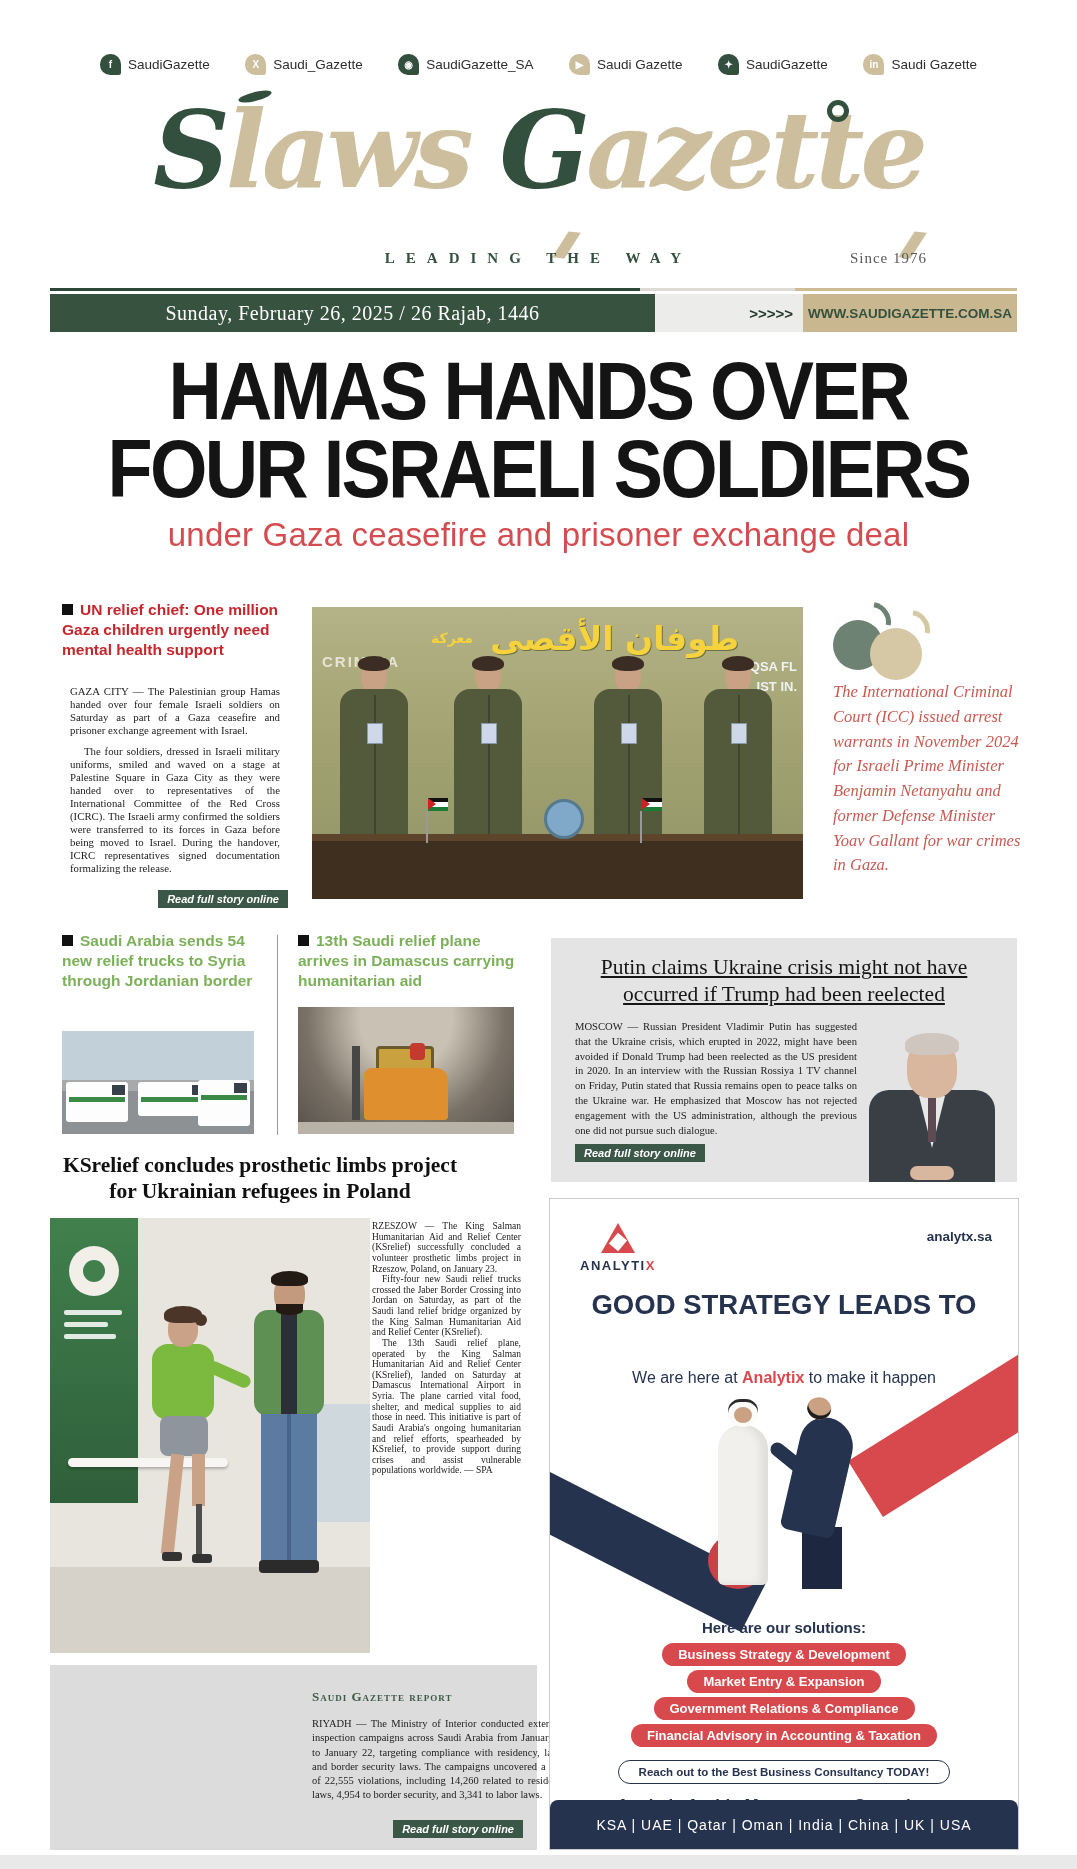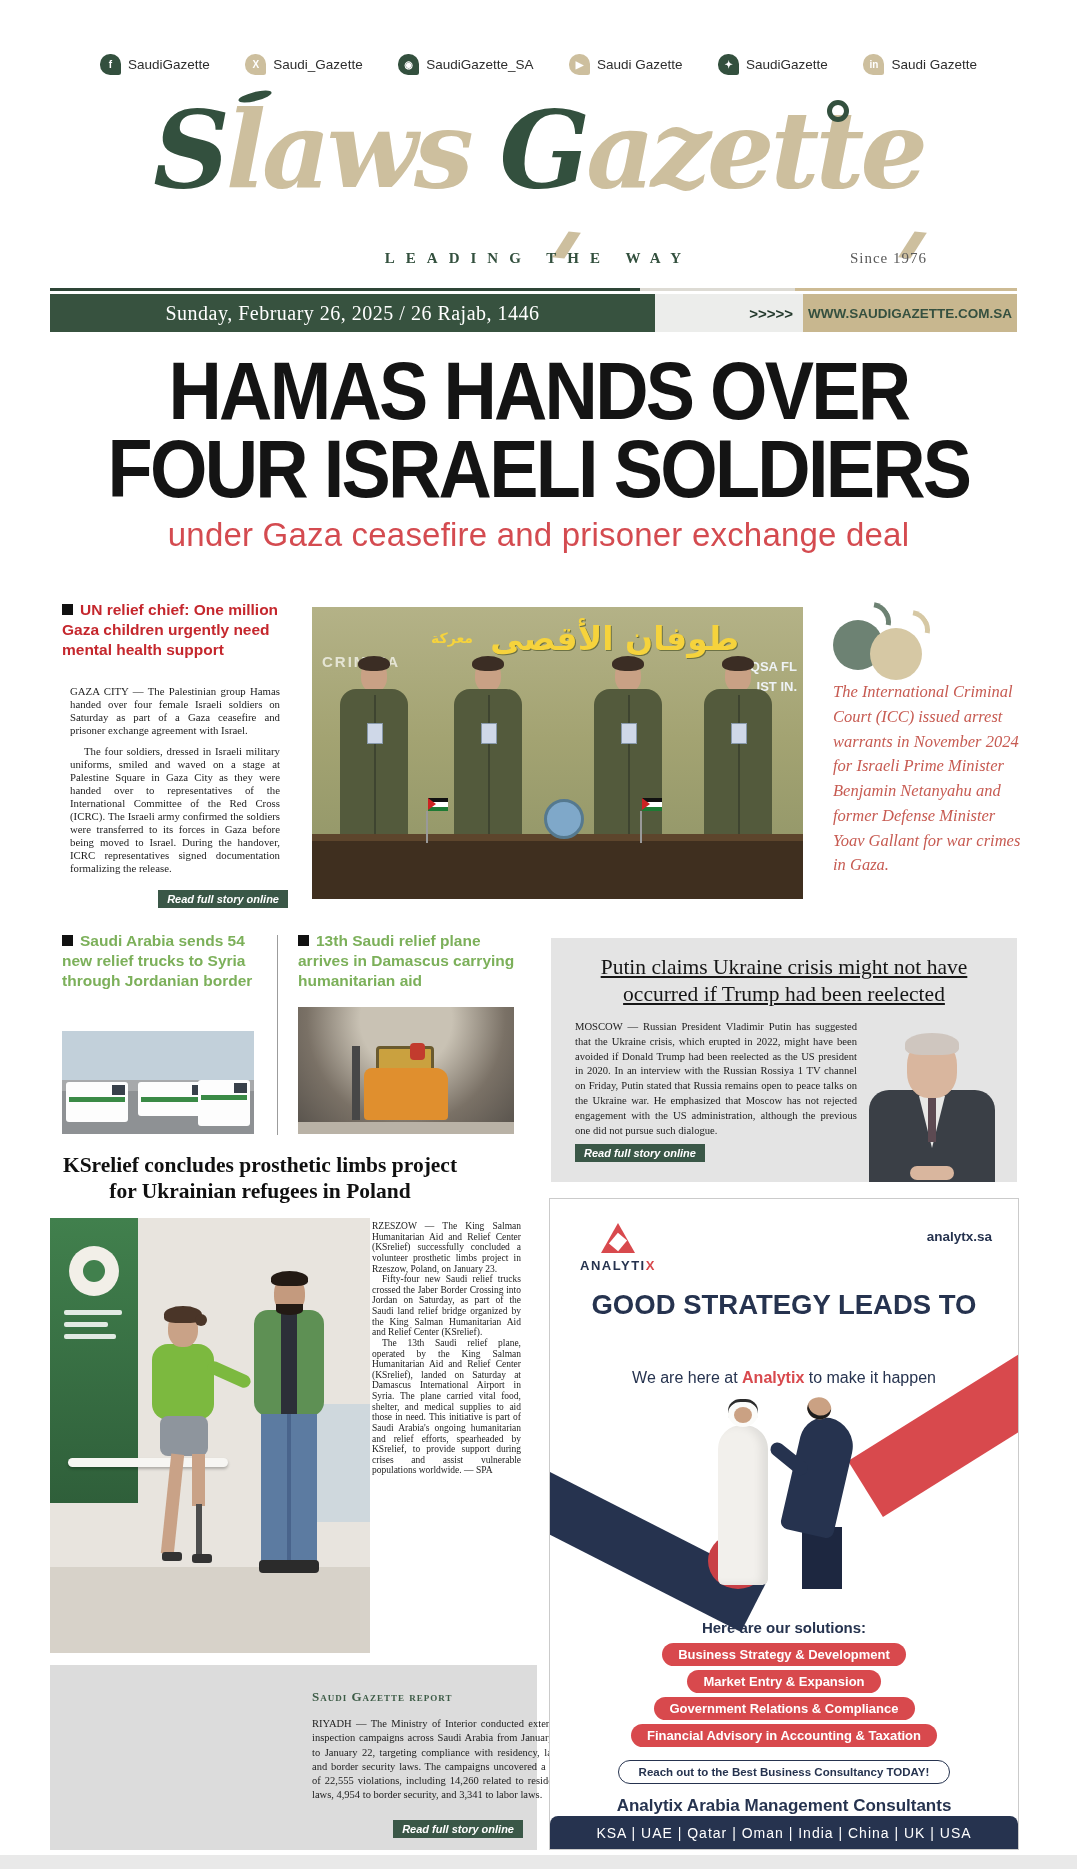--- a/index.html
+++ b/index.html
@@ -244,21 +244,21 @@
   .pill { display:block; margin:4px auto 0; width:max-content; background:#d8494d; color:#fff;
           font-weight:bold; font-size:13px; padding:4px 16px; border-radius:14px; }
   .cta { display:block; margin:13px auto 0; width:max-content; border:1.5px solid #26334f;
          border-radius:16px; font-size:11.5px; color:#26334f; padding:5px 20px; font-weight:bold; cursor:pointer; }
   .ad-company { margin-top:12px; font-size:17px; font-weight:bold; color:#26334f; }
   .ad-offices { margin:8px 34px 0; display:flex; justify-content:space-between; align-items:center; }
   .office { text-align:center; }
   .off-city { font-size:14px; color:#26334f; }
   .off-phone { font-size:13.5px; font-weight:bold; color:#26334f; margin-top:1px; }
   .off-sep { width:1.5px; height:30px; background:#26334f; }
-  .ad-footer { position:absolute; bottom:0; left:0; right:0; height:33px; background:#26334f;
+  .ad-footer { position:absolute; bottom:0; left:0; right:0; height:49px; background:#26334f;
                color:#fff; display:flex; align-items:center; justify-content:center;
                font-size:14px; letter-spacing:1px; border-radius:8px 8px 0 0; }
 
   .bottom-strip { position:absolute; left:0; right:0; top:1855px; height:14px; background:#e9e9e9; }
 </style>
 </head>
 <body>
 
 <div class="page">
 

